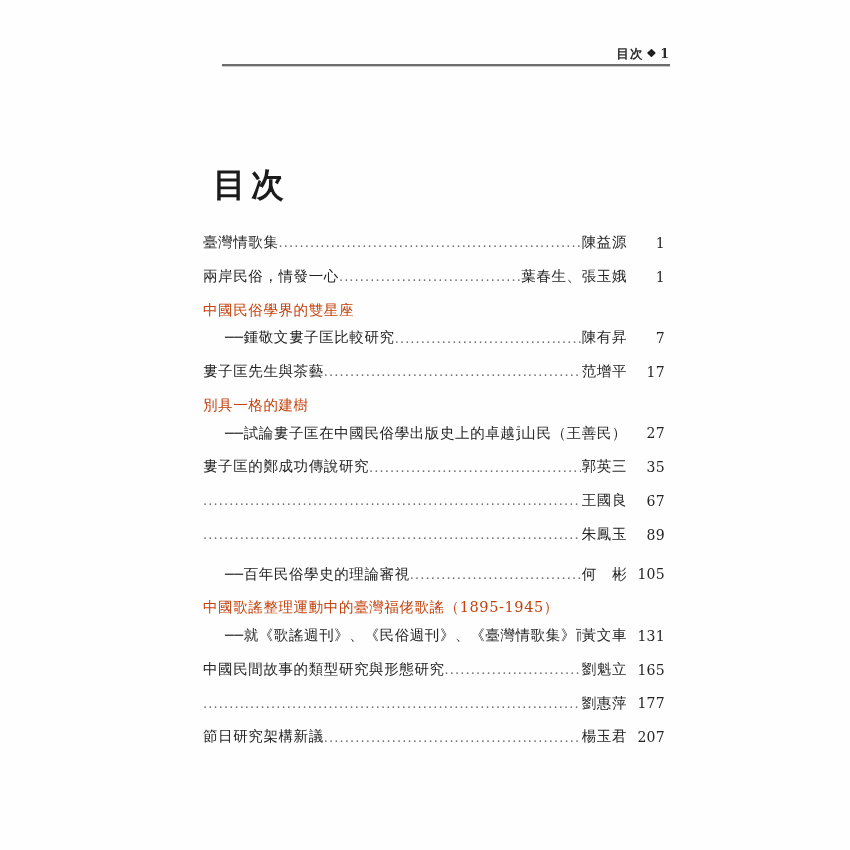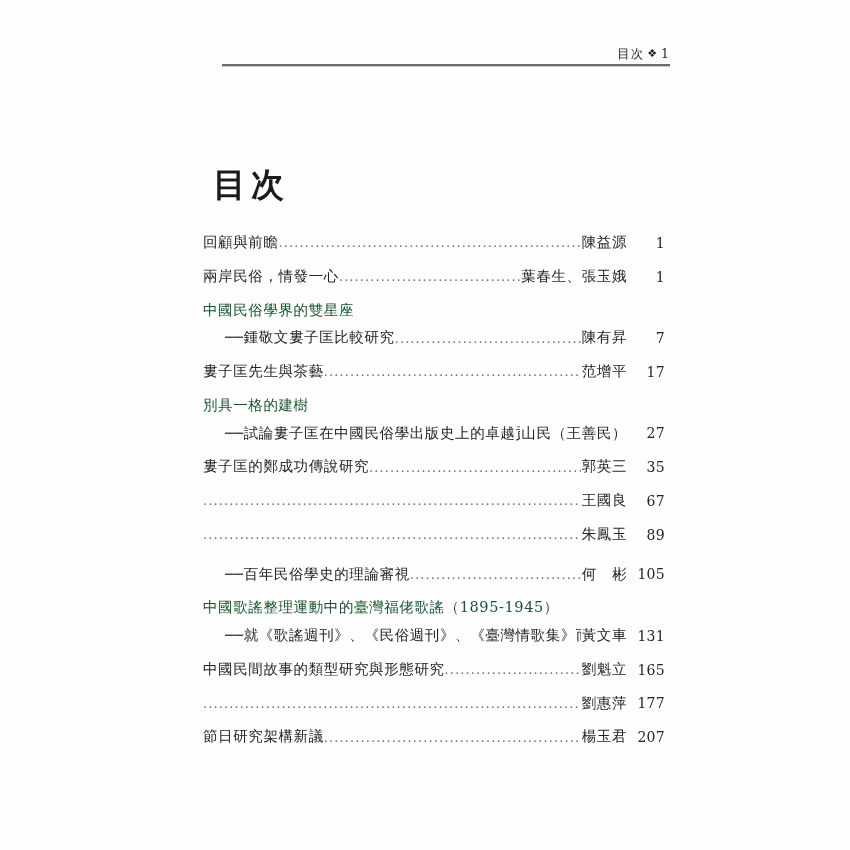--- a/index.html
+++ b/index.html
@@ -33,20 +33,21 @@
     width: 448px;
   }
   .running-head-text {
     text-align: right;
     font-size: 12.5px;
     letter-spacing: 1px;
     color: #2a2a2a;
     line-height: 1.2;
     white-space: nowrap;
     font-family: "DejaVu Serif", "Liberation Serif", serif;
+    font-weight: bold;
   }
   .head-ornament {
     display: inline-block;
     padding: 0 3px;
     font-size: 11px;
     vertical-align: 1px;
     color: #1a1a1a;
   }
   .head-rule {
     margin-top: 3px;
@@ -130,21 +131,21 @@
     font-size: 14px;
     letter-spacing: 0.3px;
     font-family: "DejaVu Serif", "Liberation Serif", serif;
   }
 
   
   .toc-headline {
     font-size: 14.5px;
     line-height: 1.5;
     letter-spacing: 0.6px;
-    color: #14532d;
+    color: #c2410c;
     white-space: nowrap;
   }
 
   .sub-indent {
     padding-left: 22px;
     margin-top: 6px;
   }
 </style>
 </head>
 <body>
@@ -155,21 +156,21 @@
     <div class="running-head-text"><span>目次</span><span class="head-ornament">❖</span><span>1</span></div>
     <div class="head-rule"></div>
   </div>
 
   <div class="toc-title">目次</div>
 
   <div class="toc-list">
       <div class="toc-entry">
         <div class="toc-line">
           <div class="line-main">
-            <span class="entry-text">回顧與前瞻</span>
+            <span class="entry-text">臺灣情歌集</span>
             <span class="leader">..................................................................................................................................................</span>
           </div>
           <span class="entry-author">陳益源</span>
           <span class="entry-page">1</span>
         </div>
       </div>
       <div class="toc-entry">
         <div class="toc-line">
           <div class="line-main">
             <span class="entry-text">兩岸民俗，情發一心</span>

